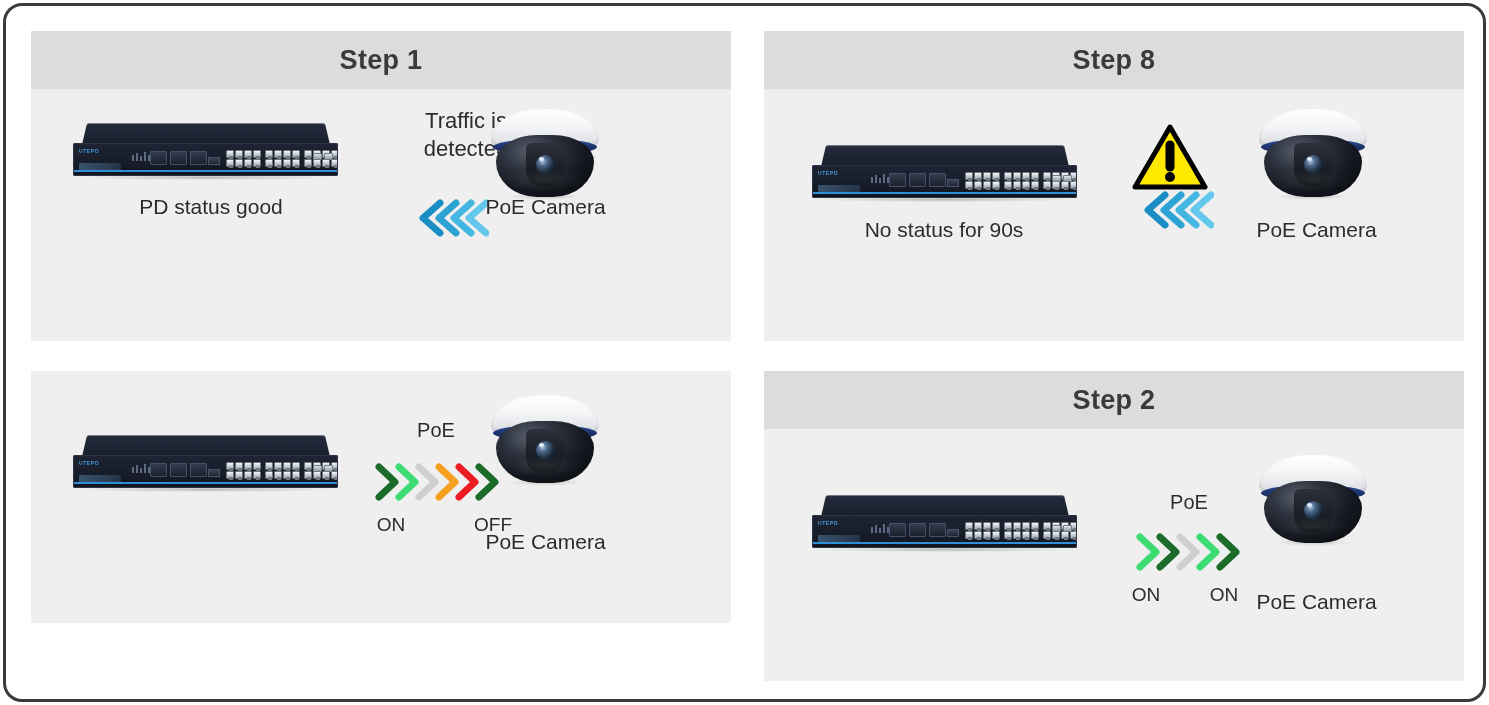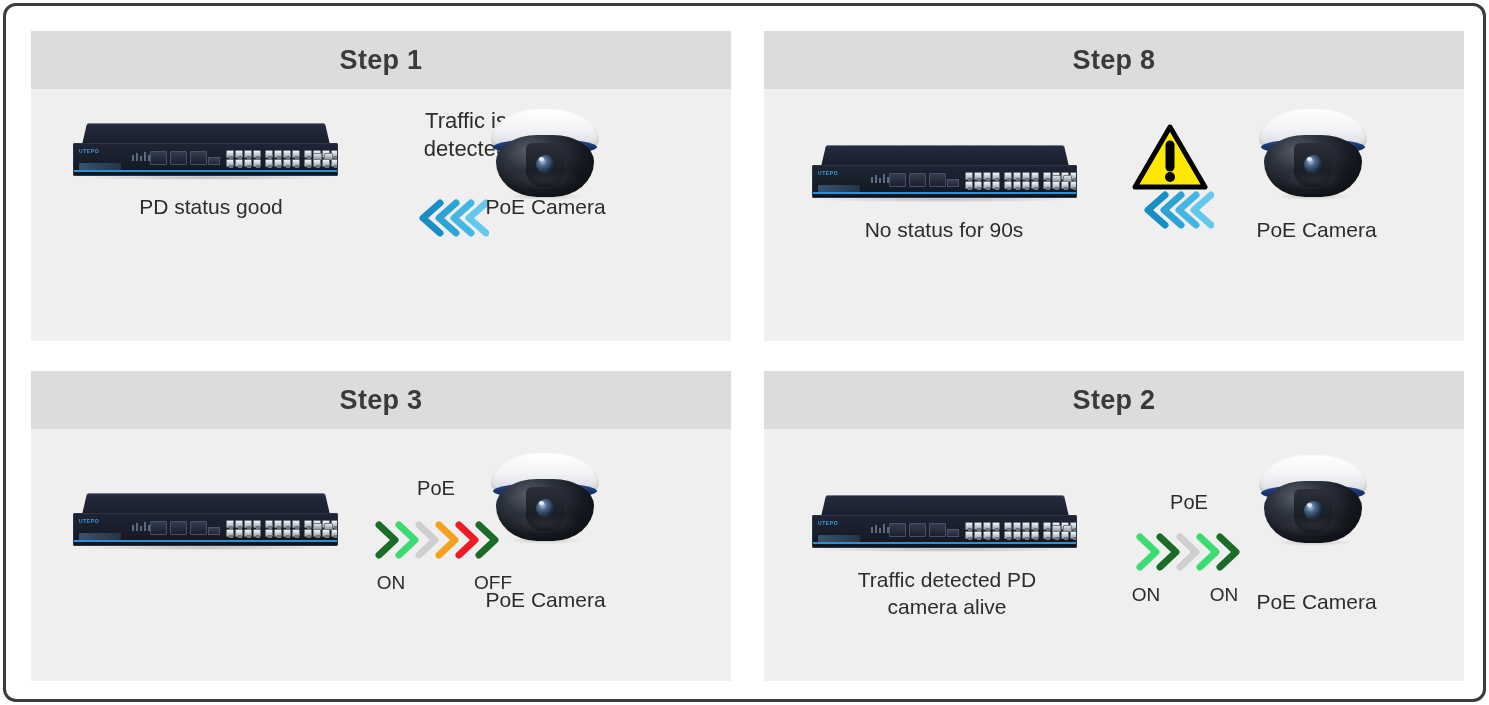--- a/index.html
+++ b/index.html
@@ -10,21 +10,21 @@
     background: #ffffff;
     font-family: "Liberation Sans", sans-serif;
   }
 
   #figure-frame {
     position: absolute;
     left: 3px; top: 3px;
     width: 1483px; height: 699px;
     background: #ffffff;
     border: 3px solid #3b3b3b;
-    border-radius: 13px;
+    border-radius: 19px;
   }
 
   .panel-grid {
     position: absolute;
     left: 25px; top: 25px;
     width: 1433px; height: 650px;
     display: grid;
     grid-template-columns: 700px 700px;
     grid-template-rows: 310px 310px;
     column-gap: 33px;
@@ -476,23 +476,20 @@
             <div class="cam-sheen"></div>
           </div>
           <div class="cam-shadow"></div>
         </div>
 
         <div class="cap" style="left:470px; top:128px; width:165px;">PoE Camera</div>
       </div>
     </div>
 
     <div class="panel">
-      <div class="panel-header">
-        <span class="panel-title">Step 3</span>
-      </div>
       <div class="panel-body">
 
         <div class="switch" style="left:42px; top:60px;">
           <div class="sw-top"></div>
           <div class="sw-face">
             <div class="sw-logo">UTEPO</div>
             <div class="sw-sublabel"></div>
             <div class="sw-leds">
               <i style="height:6px"></i>
                 <i style="height:8px"></i>
@@ -692,22 +689,20 @@
             </div>
             <div class="sfp-bank">
               <div class="sfp"></div>
               <div class="sfp"></div>
             </div>
             <div class="sw-stripe"></div>
           </div>
           <div class="sw-shadow"></div>
         </div>
 
-        <div class="cap" style="left:18px; top:138px; width:330px;">Traffic detected PD
-camera alive</div>
 
         <div class="poe-label" style="left:375px; top:62px; width:100px;">PoE</div>
 
         <div class="chev-row" style="left:368px; top:100px;">
           <svg width="116" height="46" viewBox="0 0 116 46" class="chev">
             <g fill="none" stroke-width="7" stroke-linecap="round" stroke-linejoin="round">
               <polyline points="8,8 24,23 8,38" stroke="#3ddc72"></polyline>
               <polyline points="28,8 44,23 28,38" stroke="#1b6b29"></polyline>
               <polyline points="48,8 64,23 48,38" stroke="#cfcfcf"></polyline>
               <polyline points="68,8 84,23 68,38" stroke="#3ddc72"></polyline>

